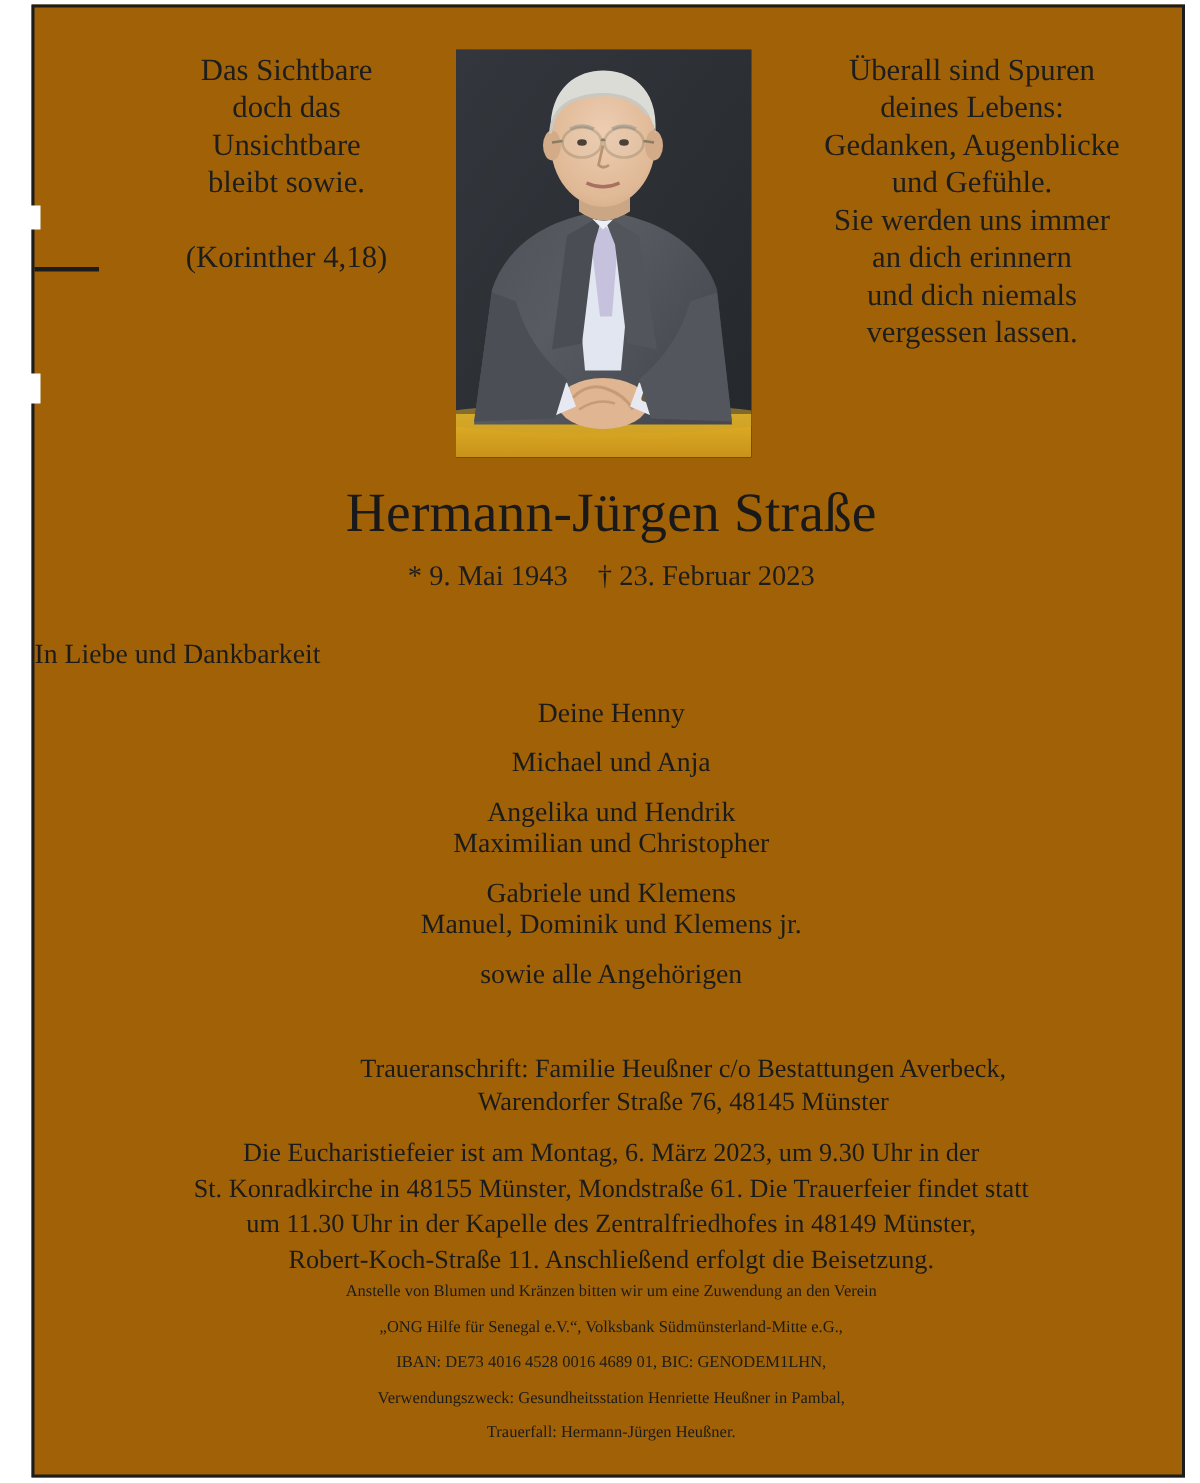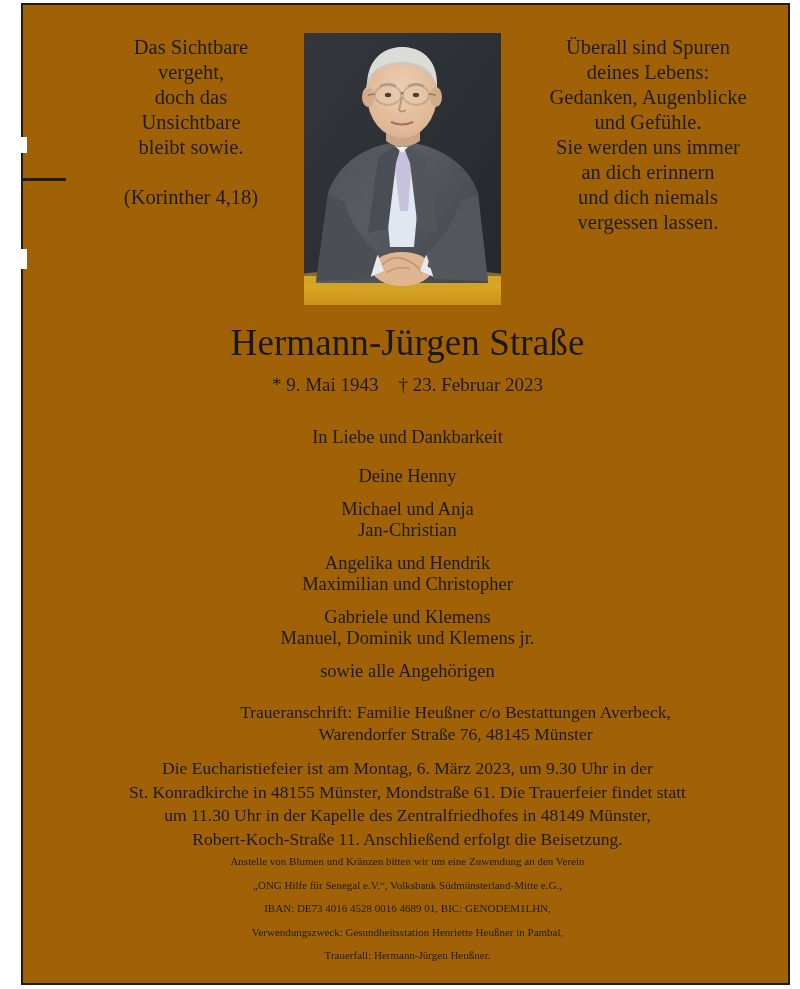--- a/index.html
+++ b/index.html
@@ -110,21 +110,20 @@
     color: #1d1d1d;
   }
   #life-dates .sep { display: inline-block; width: 20px; }
 
   
   #dedication {
     position: absolute;
     left: 0;
     top: 420px;
     width: 769px;
-    text-align: center;
     font-size: 18.5px;
     line-height: 24px;
   }
   #mourners {
     position: absolute;
     left: 0;
     top: 461px;
     width: 769px;
     text-align: center;
     font-size: 18.5px;
@@ -176,21 +175,20 @@
 <div id="frame">
 
   <div class="rule-gap" id="rule-gap-upper"></div>
   <div class="rule-gap" id="rule-gap-lower"></div>
   <div id="register-mark"></div>
 
   <div id="top-band">
 
     <div class="verse" id="verse-left">
       <div class="verse-line">Das Sichtbare</div>
-      <div class="verse-line">vergeht,</div>
       <div class="verse-line">doch das</div>
       <div class="verse-line">Unsichtbare</div>
       <div class="verse-line">bleibt sowie.</div>
       <div id="verse-left-attribution">(Korinther 4,18)</div>
     </div>
 
     <div id="portrait">
       <svg width="197" height="272" viewBox="0 0 197 272" xmlns="http://www.w3.org/2000/svg">
         <defs>
           <linearGradient id="bgGrad" x1="0" y1="0" x2="1" y2="1">
@@ -291,21 +289,20 @@
   </div>
 
   <div id="dedication">In Liebe und Dankbarkeit</div>
 
   <div id="mourners">
     <div class="mourner-group">
       <div class="mourner-line">Deine Henny</div>
     </div>
     <div class="mourner-group">
       <div class="mourner-line">Michael und Anja</div>
-      <div class="mourner-line">Jan-Christian</div>
     </div>
     <div class="mourner-group">
       <div class="mourner-line">Angelika und Hendrik</div>
       <div class="mourner-line">Maximilian und Christopher</div>
     </div>
     <div class="mourner-group">
       <div class="mourner-line">Gabriele und Klemens</div>
       <div class="mourner-line">Manuel, Dominik und Klemens jr.</div>
     </div>
     <div class="mourner-group">

